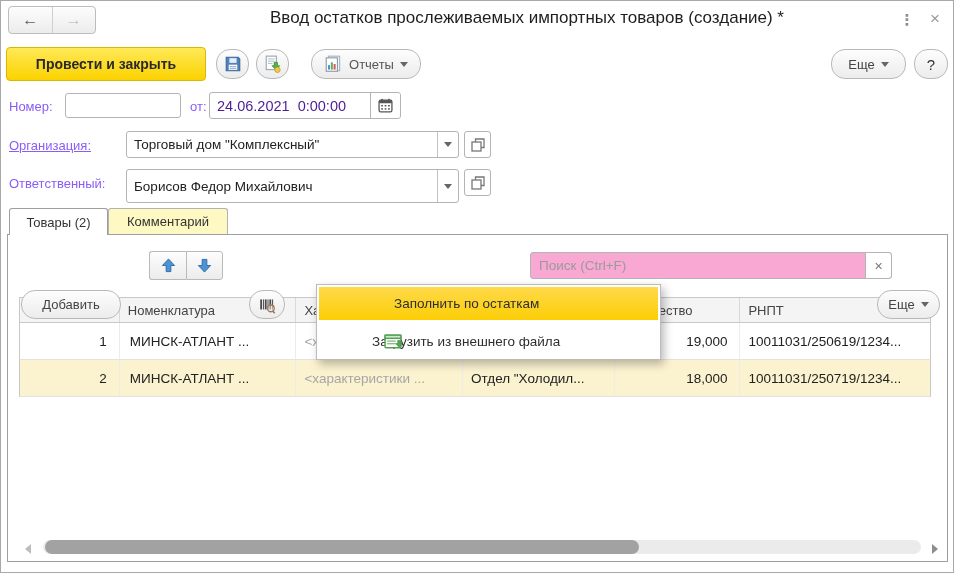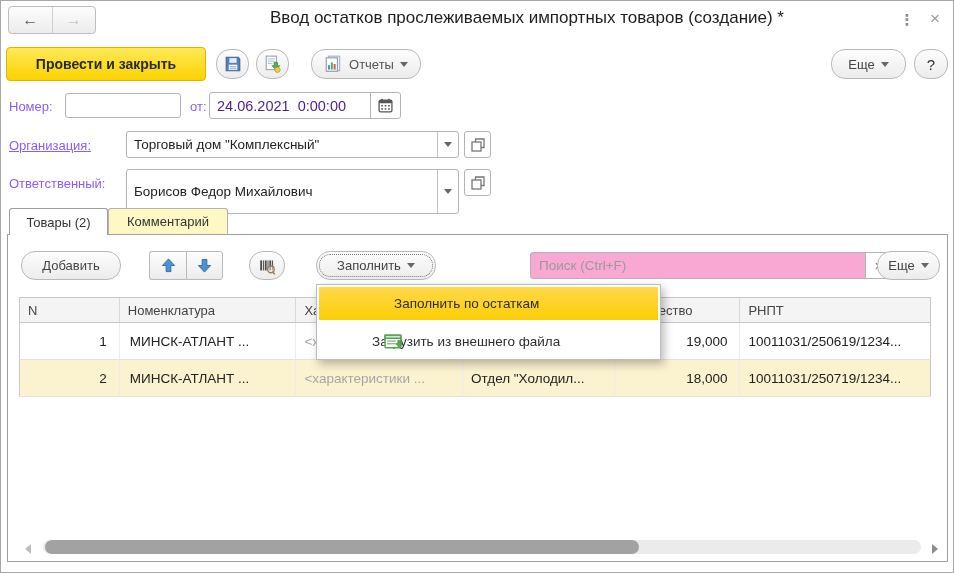--- a/index.html
+++ b/index.html
@@ -39,21 +39,21 @@
   .refcaret { width:21px; border-left:1px solid #c2c2c2; display:flex; align-items:center; justify-content:center; cursor:pointer; }
   .openbtn { position:absolute; width:27px; height:27px; border:1px solid #b4b4b4; border-radius:3px; background:#fff; display:flex; align-items:center; justify-content:center; cursor:pointer; }
 
   
   .tab { position:absolute; top:207px; height:26px; display:flex; align-items:center; justify-content:center; border-radius:3px 3px 0 0; cursor:pointer; }
   .tab-active { left:8px; width:99px; height:27px; background:#fff; border:1px solid #9e9e9e; border-bottom:none; z-index:3; }
   .tab-idle { left:107px; width:120px; background:#fef9c3; border:1px solid #b2b2b2; border-bottom:none; z-index:1; color:#333; }
   .panel { position:absolute; left:6px; top:233px; width:941px; height:328px; border:1px solid #9e9e9e; background:#fff; z-index:2; }
 
   
-  .tbtn { position:absolute; z-index:4; }
+  .tbtn { position:absolute; z-index:4;margin-top:39px; }
   .btn-add { left:20px; top:250px; width:100px; height:29px; }
   .updown { position:absolute; left:148px; top:250px; width:74px; height:29px; display:flex; z-index:4; }
   .udbtn { width:37px; height:29px; display:flex; align-items:center; justify-content:center; border:1px solid #b9b9b9; background:linear-gradient(#fdfdfd,#ececec); cursor:pointer; }
   .udbtn.up { border-radius:3px 0 0 3px; border-right:none; }
   .udbtn.down { border-radius:0 3px 3px 0; }
   .btn-barcode { left:248px; top:250px; width:36px; height:29px; }
   .btn-fill { left:315px; top:250px; width:120px; height:29px; outline:1px dotted #777; outline-offset:-4px; color:#444; }
   .searchwrap { position:absolute; left:529px; top:251px; width:362px; height:27px; display:flex; border:1px solid #b4b4b4; border-radius:3px; background:#f9a8d4; z-index:4; }
   .searchinput { flex:1; border:none; outline:none; padding:0 8px; font-family:inherit; font-size:13.5px; color:#333; background:transparent; }
   .searchinput::placeholder { color:#9a9a9a; }
@@ -193,21 +193,21 @@
   <div class="openbtn" style="left:463px; top:130px;">
     <span class="iconbox">
       <svg width="14" height="14" viewBox="0 0 14 14">
           <rect x="1" y="4" width="9" height="9" fill="#fff" stroke="#777" stroke-width="1.3"></rect>
           <path d="M4.5 4V1h8.5v8.5H10" fill="none" stroke="#777" stroke-width="1.3"></path>
         </svg>
     </span>
   </div>
 
   <div class="lbl" style="left:8px; top:175px;">Ответственный:</div>
-  <div class="inp reffield" style="left:125px; top:168px; width:333px; height:45px;">
+  <div class="inp reffield" style="left:125px; top:168px; width:333px; height:34px;">
     <div class="refval">Борисов Федор Михайлович</div>
     <div class="refcaret">
         <span class="caret"></span>
       </div>
   </div>
   <div class="openbtn" style="left:463px; top:168px;">
     <span class="iconbox">
       <svg width="14" height="14" viewBox="0 0 14 14">
           <rect x="1" y="4" width="9" height="9" fill="#fff" stroke="#777" stroke-width="1.3"></rect>
           <path d="M4.5 4V1h8.5v8.5H10" fill="none" stroke="#777" stroke-width="1.3"></path>

